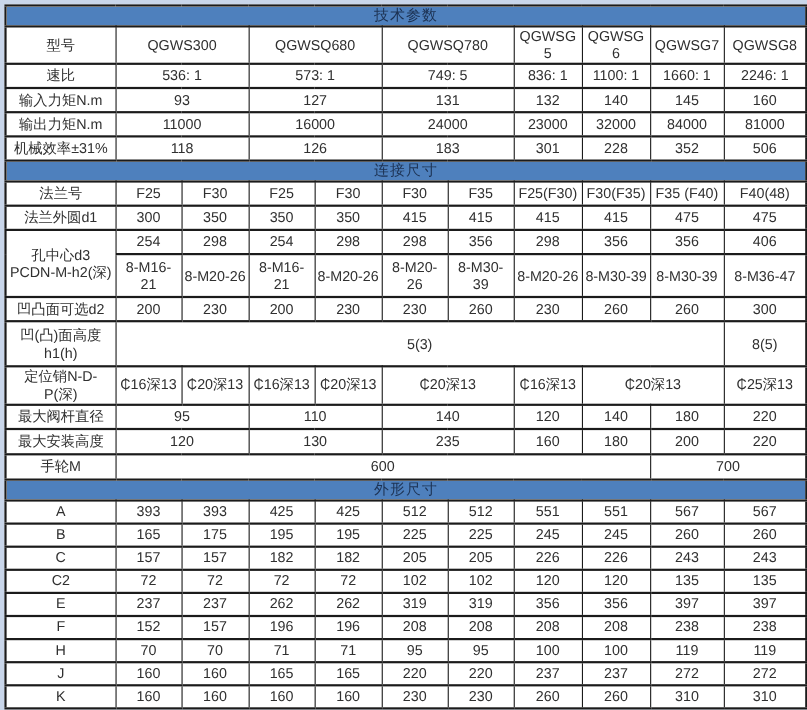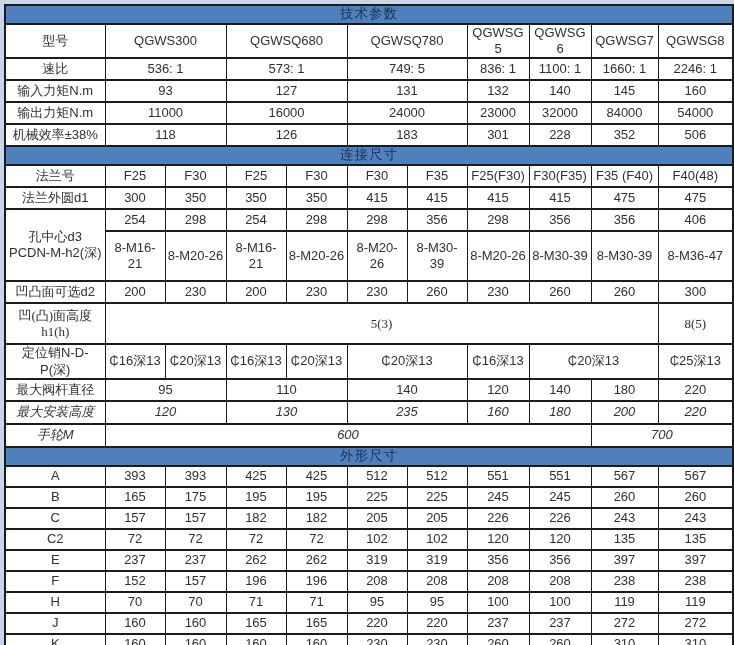--- a/index.html
+++ b/index.html
@@ -36,24 +36,24 @@
   td.section{
     background:#4E80BD;
     color:#1C3152;
     font-size:13.5px;
     letter-spacing:1px;
   }
   tr{height:22px;}
   tr[data-row="section-tech"]{height:15px;}
   tr[data-row="section-connect"],
   tr[data-row="section-dims"]{height:17px;}
-  tr[data-row="pcdn"]{height:50px;}
-  tr[data-row="face-height"]{height:41px;font-family:Liberation Serif, serif;}
+  tr[data-row="pcdn"]{height:39px;}
+  tr[data-row="face-height"]{height:41px;}
   tr[data-row="max-height"],
-  tr[data-row="handwheel"]{height:23px;font-style:italic;}
+  tr[data-row="handwheel"]{height:23px;}
   tr[data-row^="dim-"]{height:21px;}
 </style>
 </head>
 <body>
 
 <table>
   <colgroup>
     <col style="width:100px">
     <col style="width:60px">
       <col style="width:61px">
@@ -101,24 +101,24 @@
         <td class="data">160</td>
       </tr>
       <tr data-row="output-torque">
         <td class="label">输出力矩N.m</td>
         <td class="data" colspan="2">11000</td>
         <td class="data" colspan="2">16000</td>
         <td class="data" colspan="2">24000</td>
         <td class="data">23000</td>
         <td class="data">32000</td>
         <td class="data">84000</td>
-        <td class="data">54000</td>
+        <td class="data">81000</td>
       </tr>
       <tr data-row="efficiency">
-        <td class="label">机械效率±38%</td>
+        <td class="label">机械效率±31%</td>
         <td class="data" colspan="2">118</td>
         <td class="data" colspan="2">126</td>
         <td class="data" colspan="2">183</td>
         <td class="data">301</td>
         <td class="data">228</td>
         <td class="data">352</td>
         <td class="data">506</td>
       </tr>
       <tr data-row="section-connect">
         <td class="section" colspan="11">连接尺寸</td>

